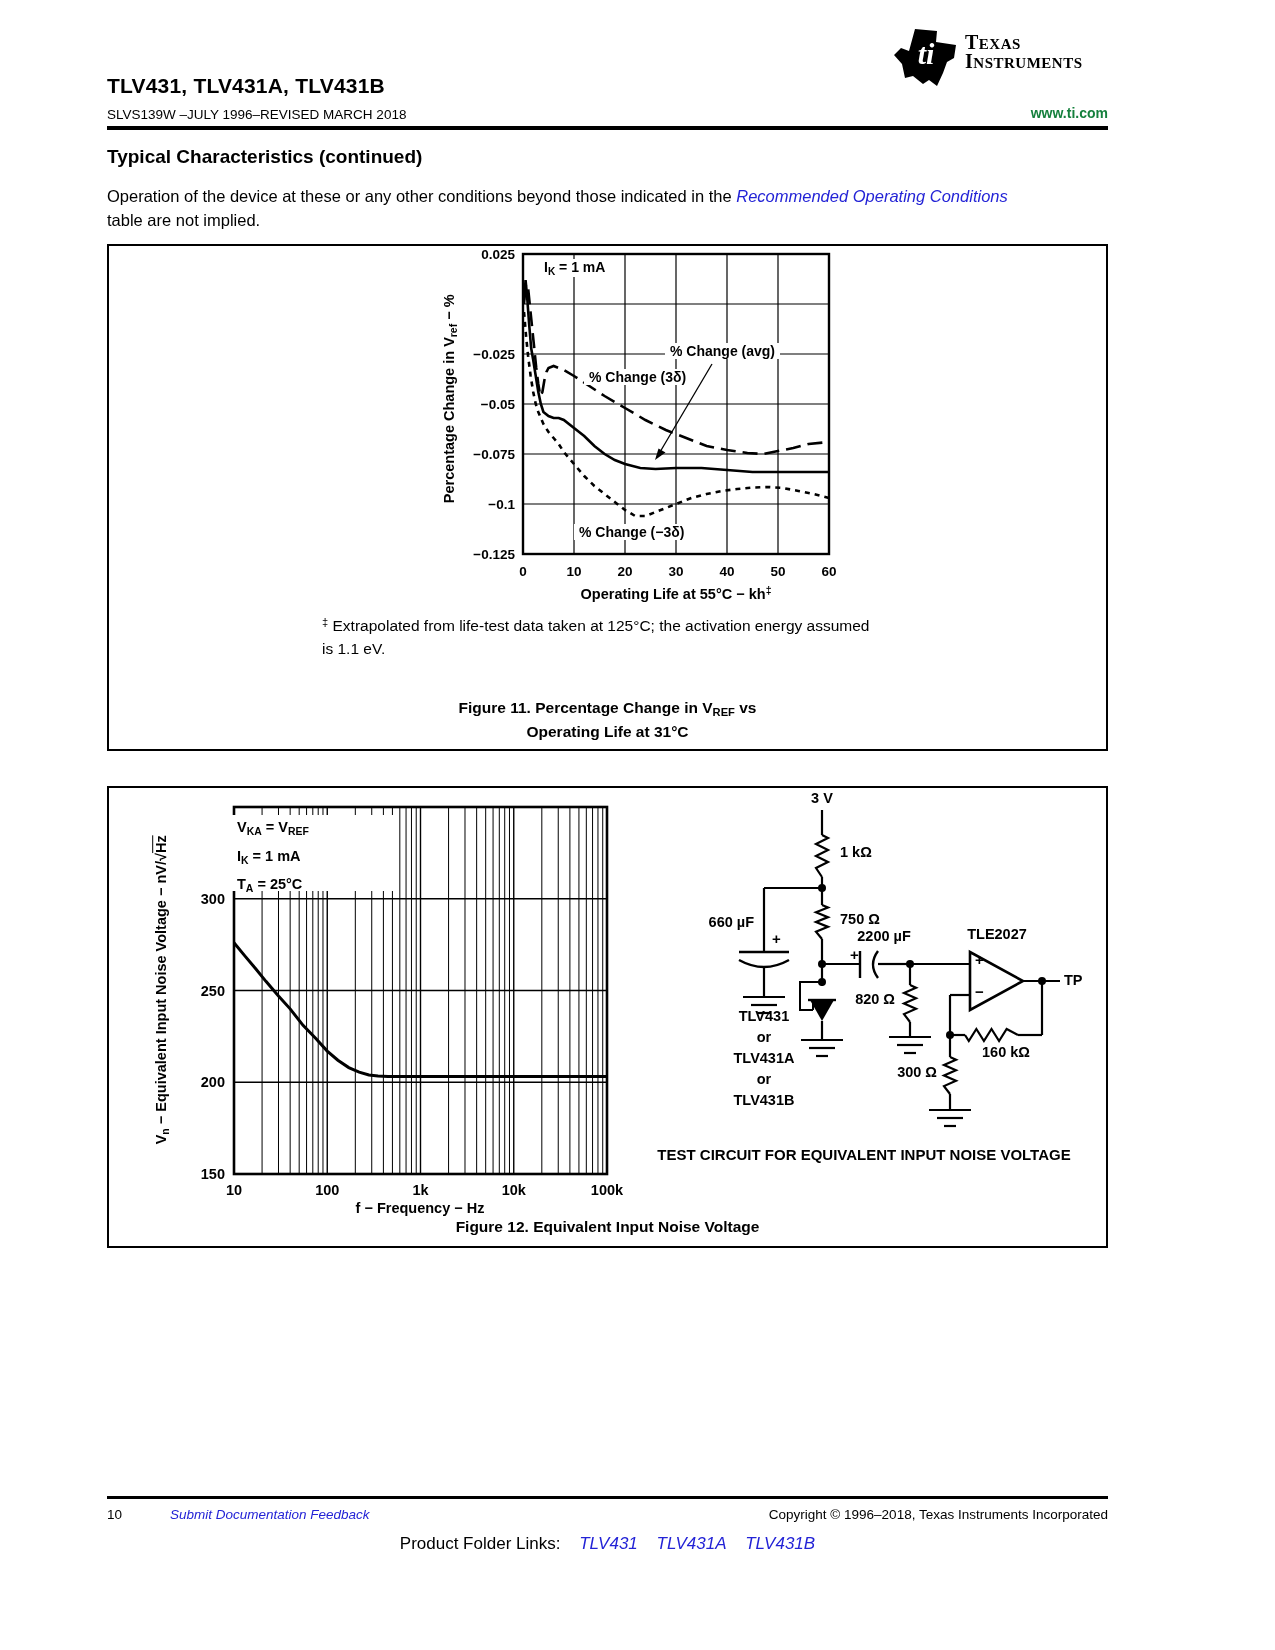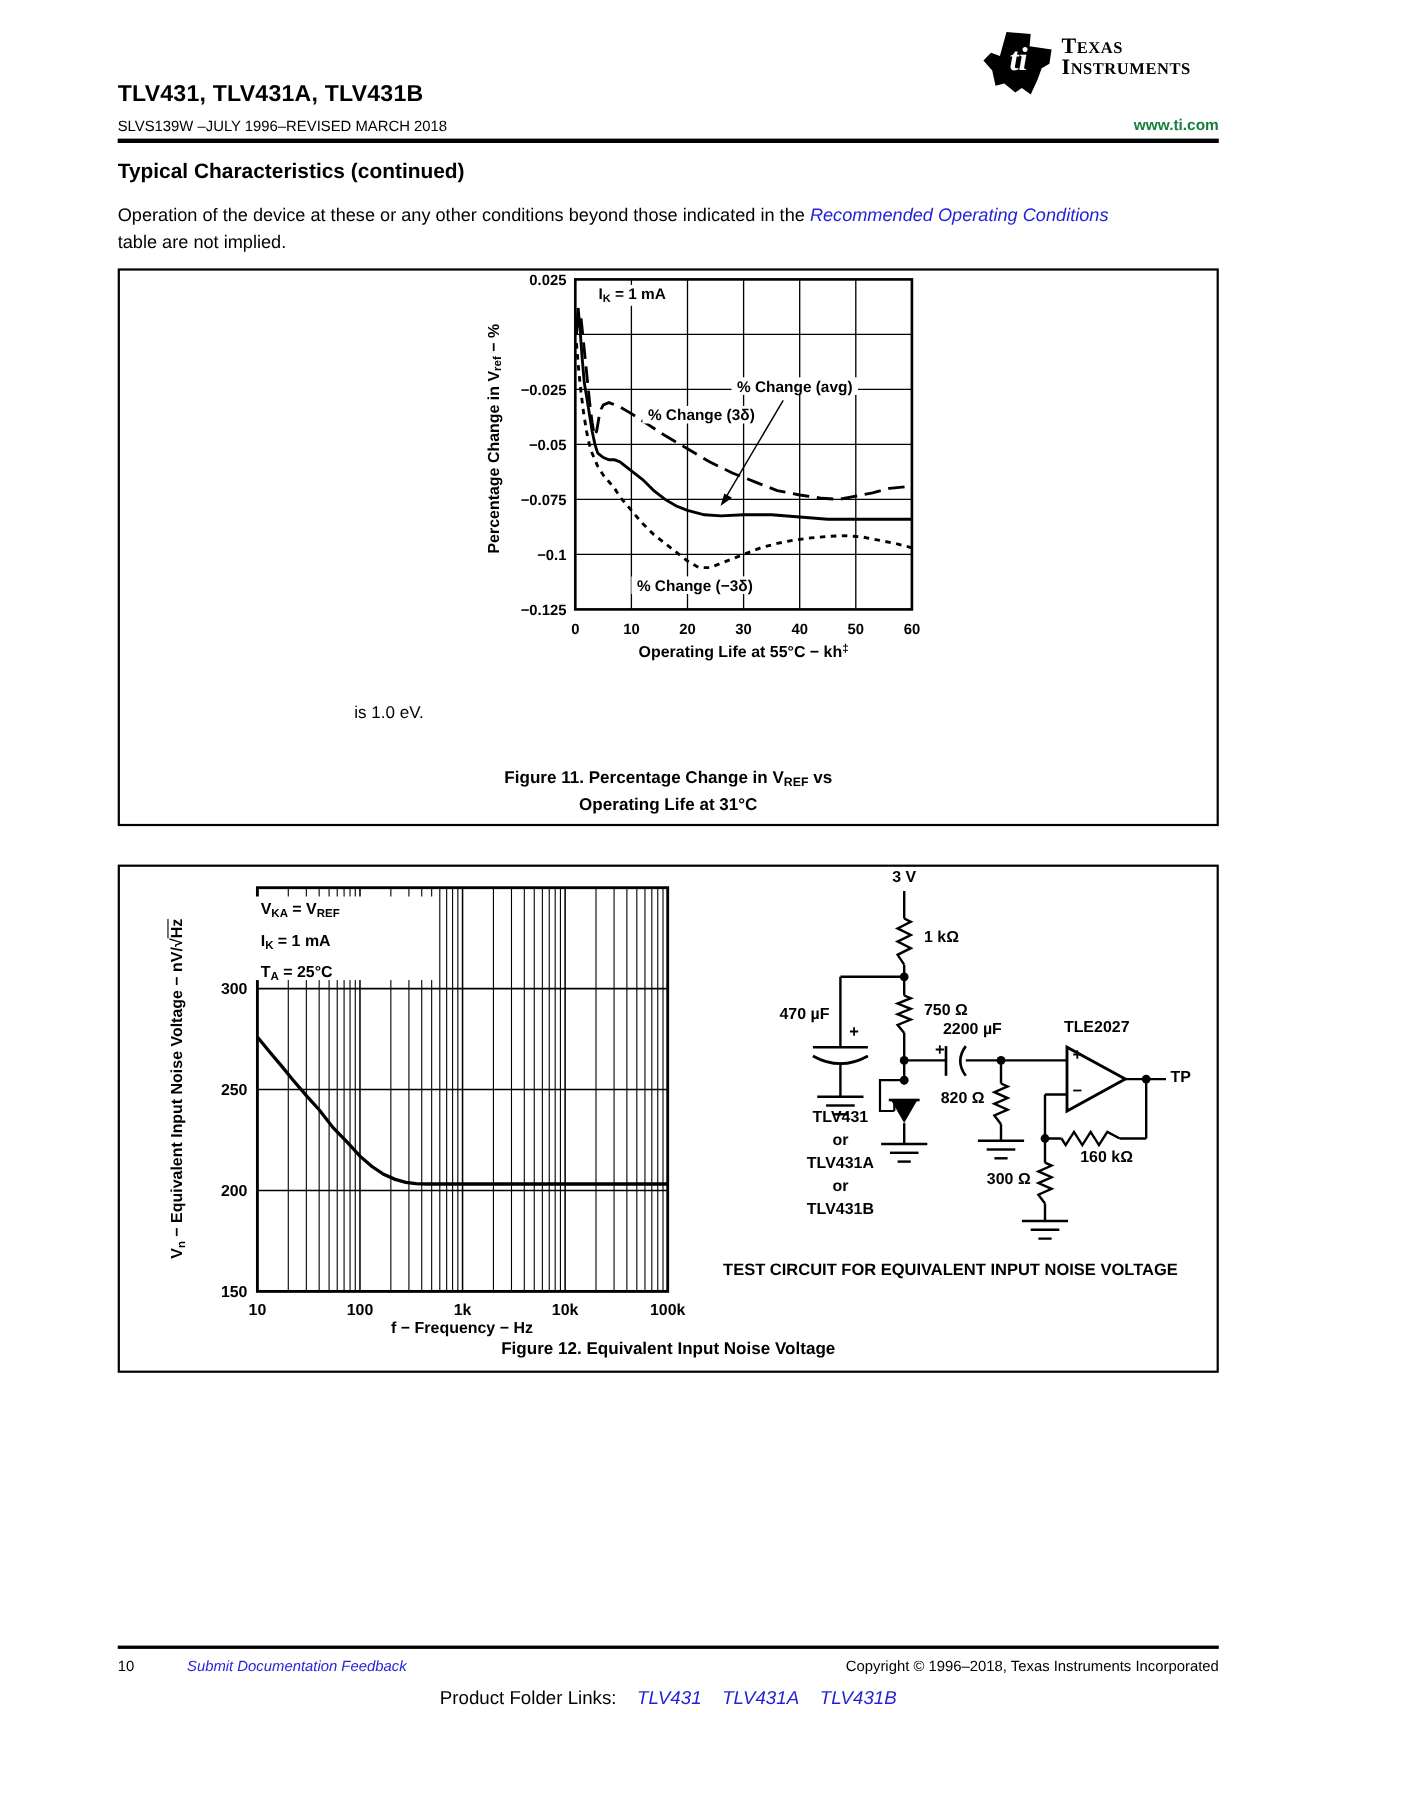--- a/index.html
+++ b/index.html
@@ -112,21 +112,22 @@
         <line x1="603" y1="118" x2="551" y2="206" stroke="#000" stroke-width="1.3"></line>
         <polygon points="546,214 556.5,206.6 549.5,202.6" fill="#000"></polygon>
       </g>
     </svg>
     <div class="chart-label whitebg" style="left:430px; top:13px;">I<sub>K</sub> = 1 mA</div>
     <div class="chart-label whitebg" style="left:556px; top:97px;">% Change  (avg)</div>
     <div class="chart-label whitebg" style="left:475px; top:123px;">% Change  (3δ)</div>
     <div class="chart-label whitebg" style="left:465px; top:278px;">% Change  (−3δ)</div>
     <div class="axis-title" style="left:221px; top:144px; width:240px; transform:rotate(-90deg);">Percentage Change in V<sub>ref</sub> − %</div>
     <div class="axis-title" style="left:367px; top:339px; width:400px;">Operating Life at 55°C − kh<sup>‡</sup></div>
-    <div class="footnote" style="left:213px; top:394px;">is 1.0 eV.</div>
+    <div class="footnote" style="left:213px; top:370px; width:640px;"><sup>‡</sup> Extrapolated from life-test data taken at 125°C; the activation energy assumed</div>
+    <div class="footnote" style="left:213px; top:394px;">is 1.1 eV.</div>
     <div class="caption" style="top:453px;">Figure 11. Percentage Change in V<sub>REF</sub> vs</div>
     <div class="caption" style="top:477px;">Operating Life at 31°C</div>
   </div>
 
   <div class="abs figbox" id="fig12-box">
     <svg id="fig12-svg" width="997" height="458">
       <g id="fig12-plot">
           <line x1="153.07104709566624" y1="19" x2="153.07104709566624" y2="386" stroke="#000" stroke-width="1"></line>
           <line x1="169.49155700260852" y1="19" x2="169.49155700260852" y2="386" stroke="#000" stroke-width="1"></line>
           <line x1="181.1420941913325" y1="19" x2="181.1420941913325" y2="386" stroke="#000" stroke-width="1"></line>
@@ -239,21 +240,21 @@
       <div>I<sub>K</sub> = 1 mA</div>
       <div>T<sub>A</sub> = 25°C</div>
     </div>
     <div class="axis-title" style="left:-147px; top:193px; width:400px; transform:rotate(-90deg);">V<sub>n</sub> − Equivalent Input Noise Voltage − nV/√<span class="ovl">Hz</span></div>
     <div class="axis-title" style="left:111px; top:412px; width:400px;">f − Frequency − Hz</div>
 
     
     <div class="clab c-center" style="left:713px; top:2px;">3 V</div>
     <div class="clab" style="left:731px; top:56px;">1 kΩ</div>
     <div class="clab" style="left:731px; top:123px;">750 Ω</div>
-    <div class="clab c-right" style="left:645px; top:126px;">470 µF</div>
+    <div class="clab c-right" style="left:645px; top:126px;">660 µF</div>
     <div class="opsign" style="left:663px; top:142px;">+</div>
     <div class="clab c-center" style="left:775px; top:140px;">2200 µF</div>
     <div class="opsign" style="left:741px; top:158px;">+</div>
     <div class="clab c-center" style="left:888px; top:138px;">TLE2027</div>
     <div class="opsign" style="left:866px; top:163px;">+</div>
     <div class="opsign" style="left:866px; top:195px;">−</div>
     <div class="clab c-right" style="left:786px; top:203px;">820 Ω</div>
     <div class="clab" style="left:955px; top:184px;">TP</div>
     <div class="clab c-center" style="left:897px; top:256px;">160 kΩ</div>
     <div class="clab c-right" style="left:828px; top:276px;">300 Ω</div>

